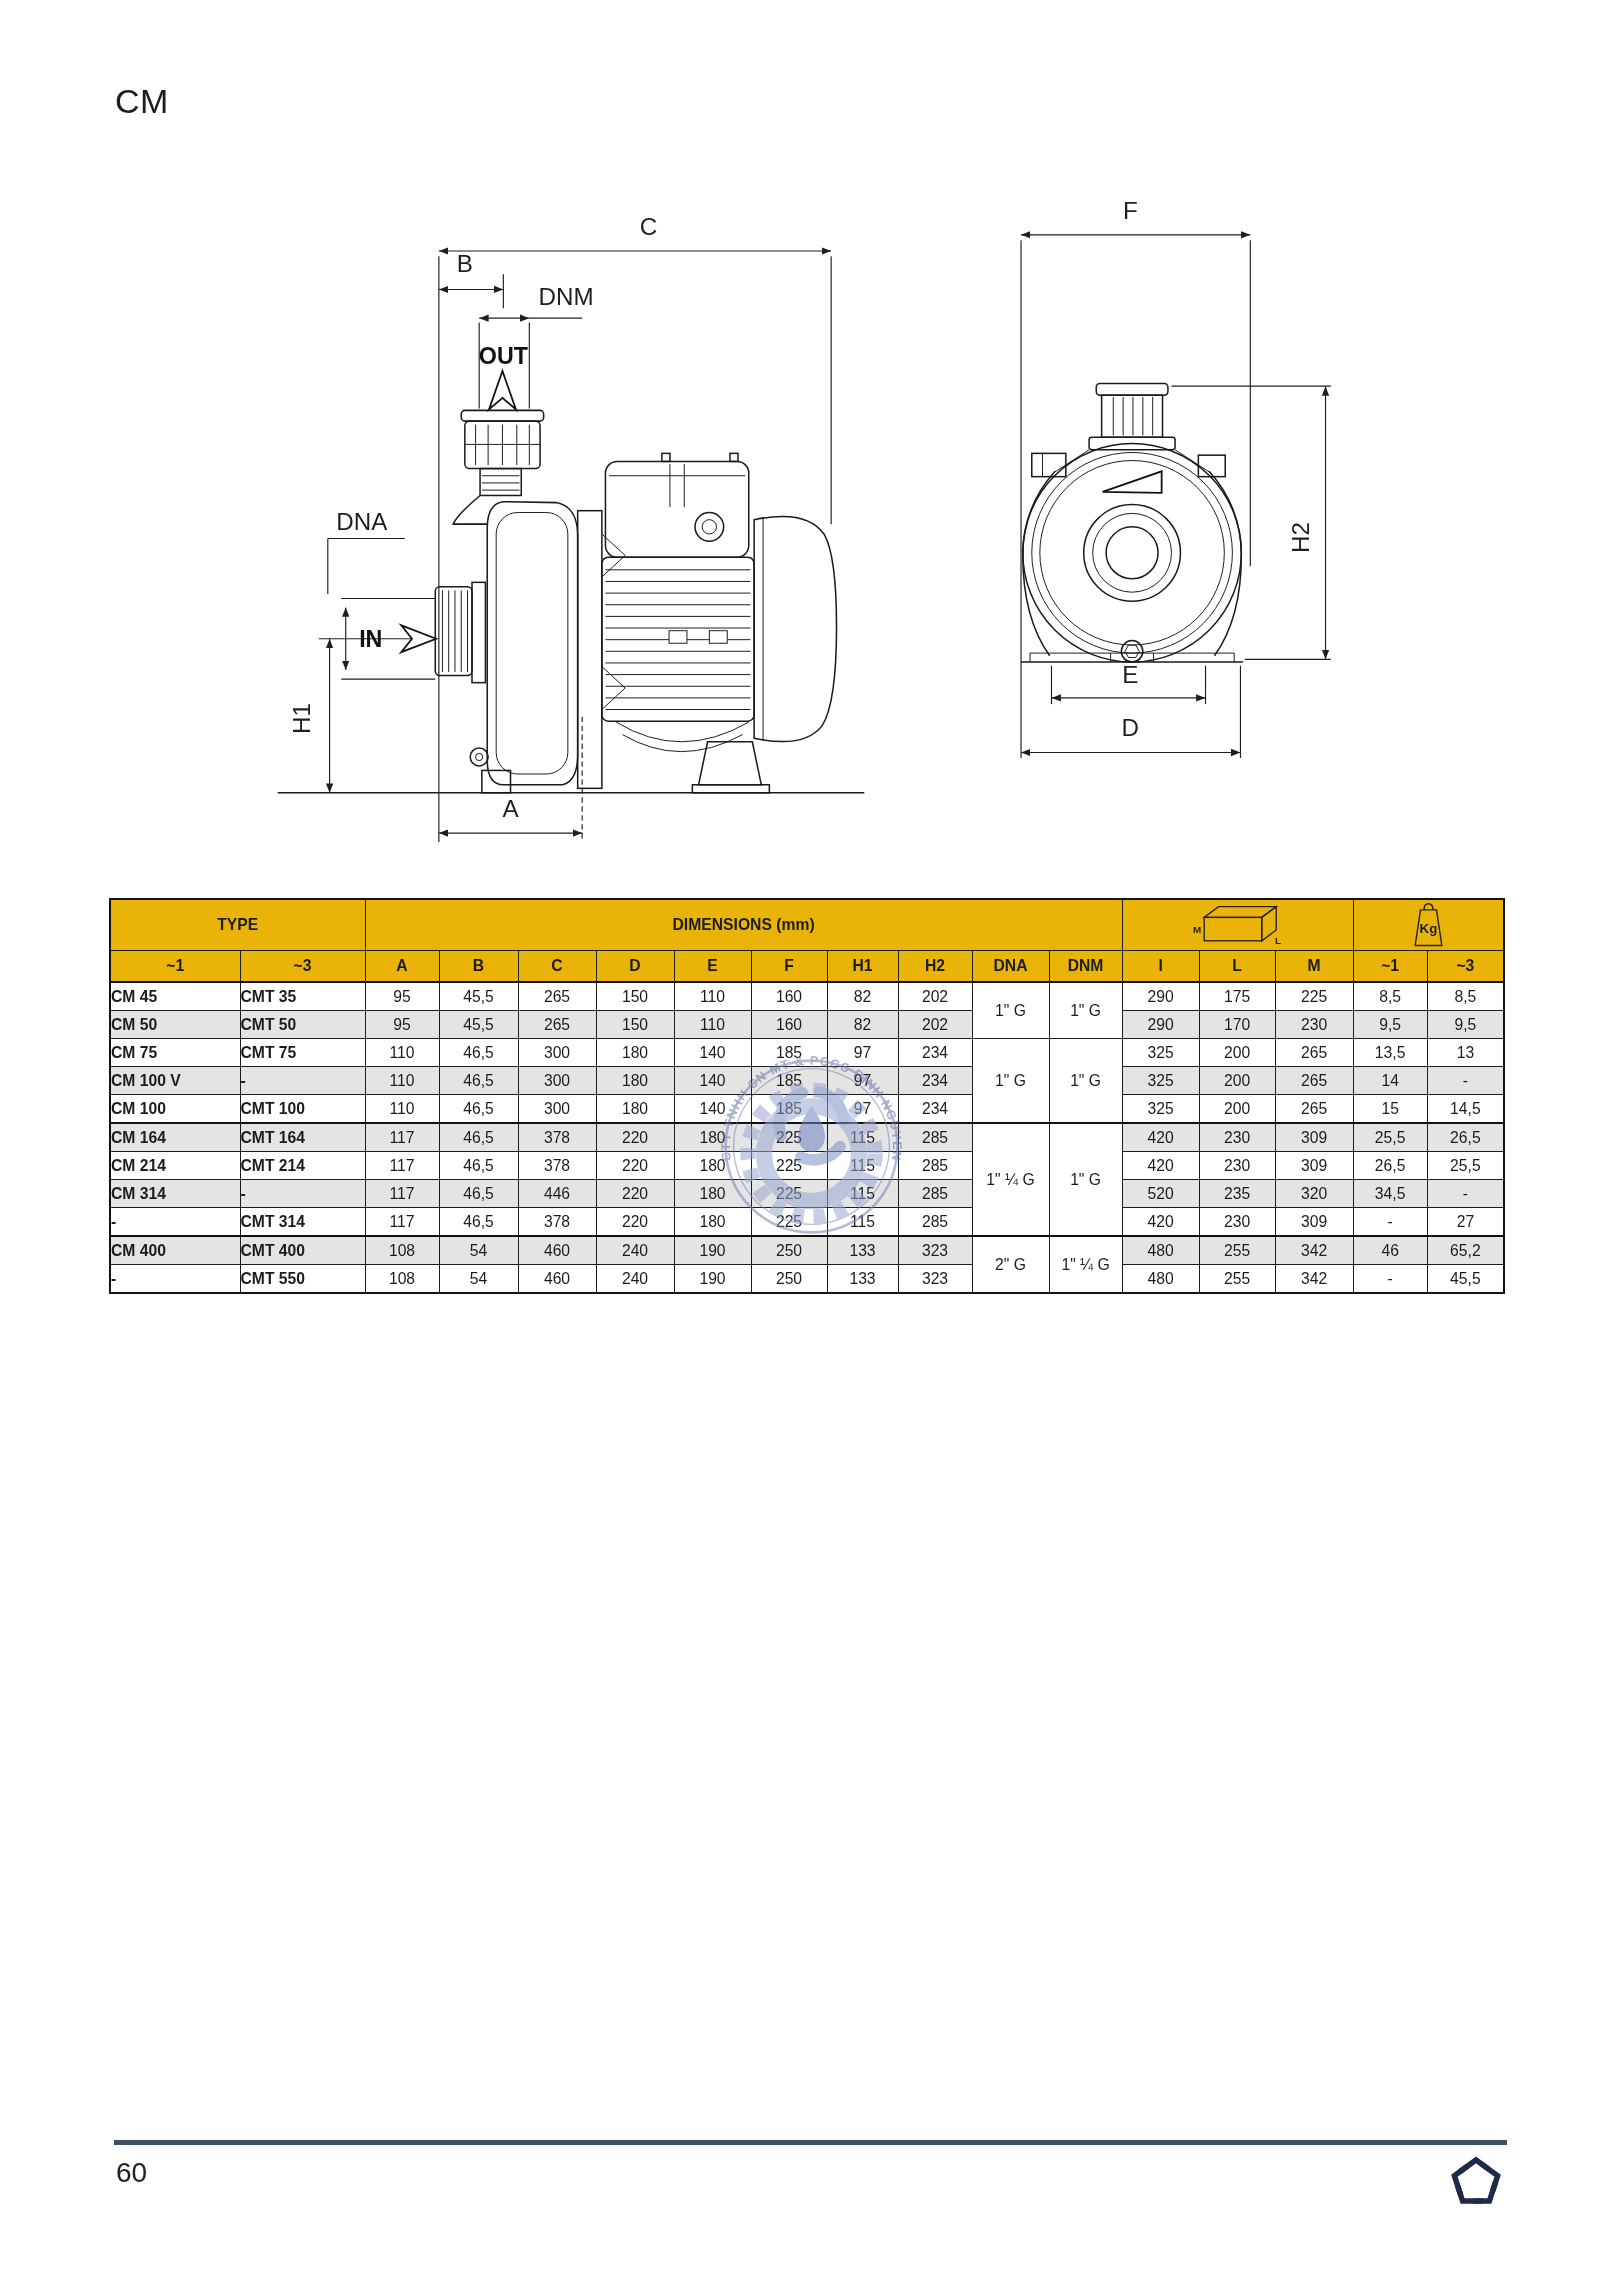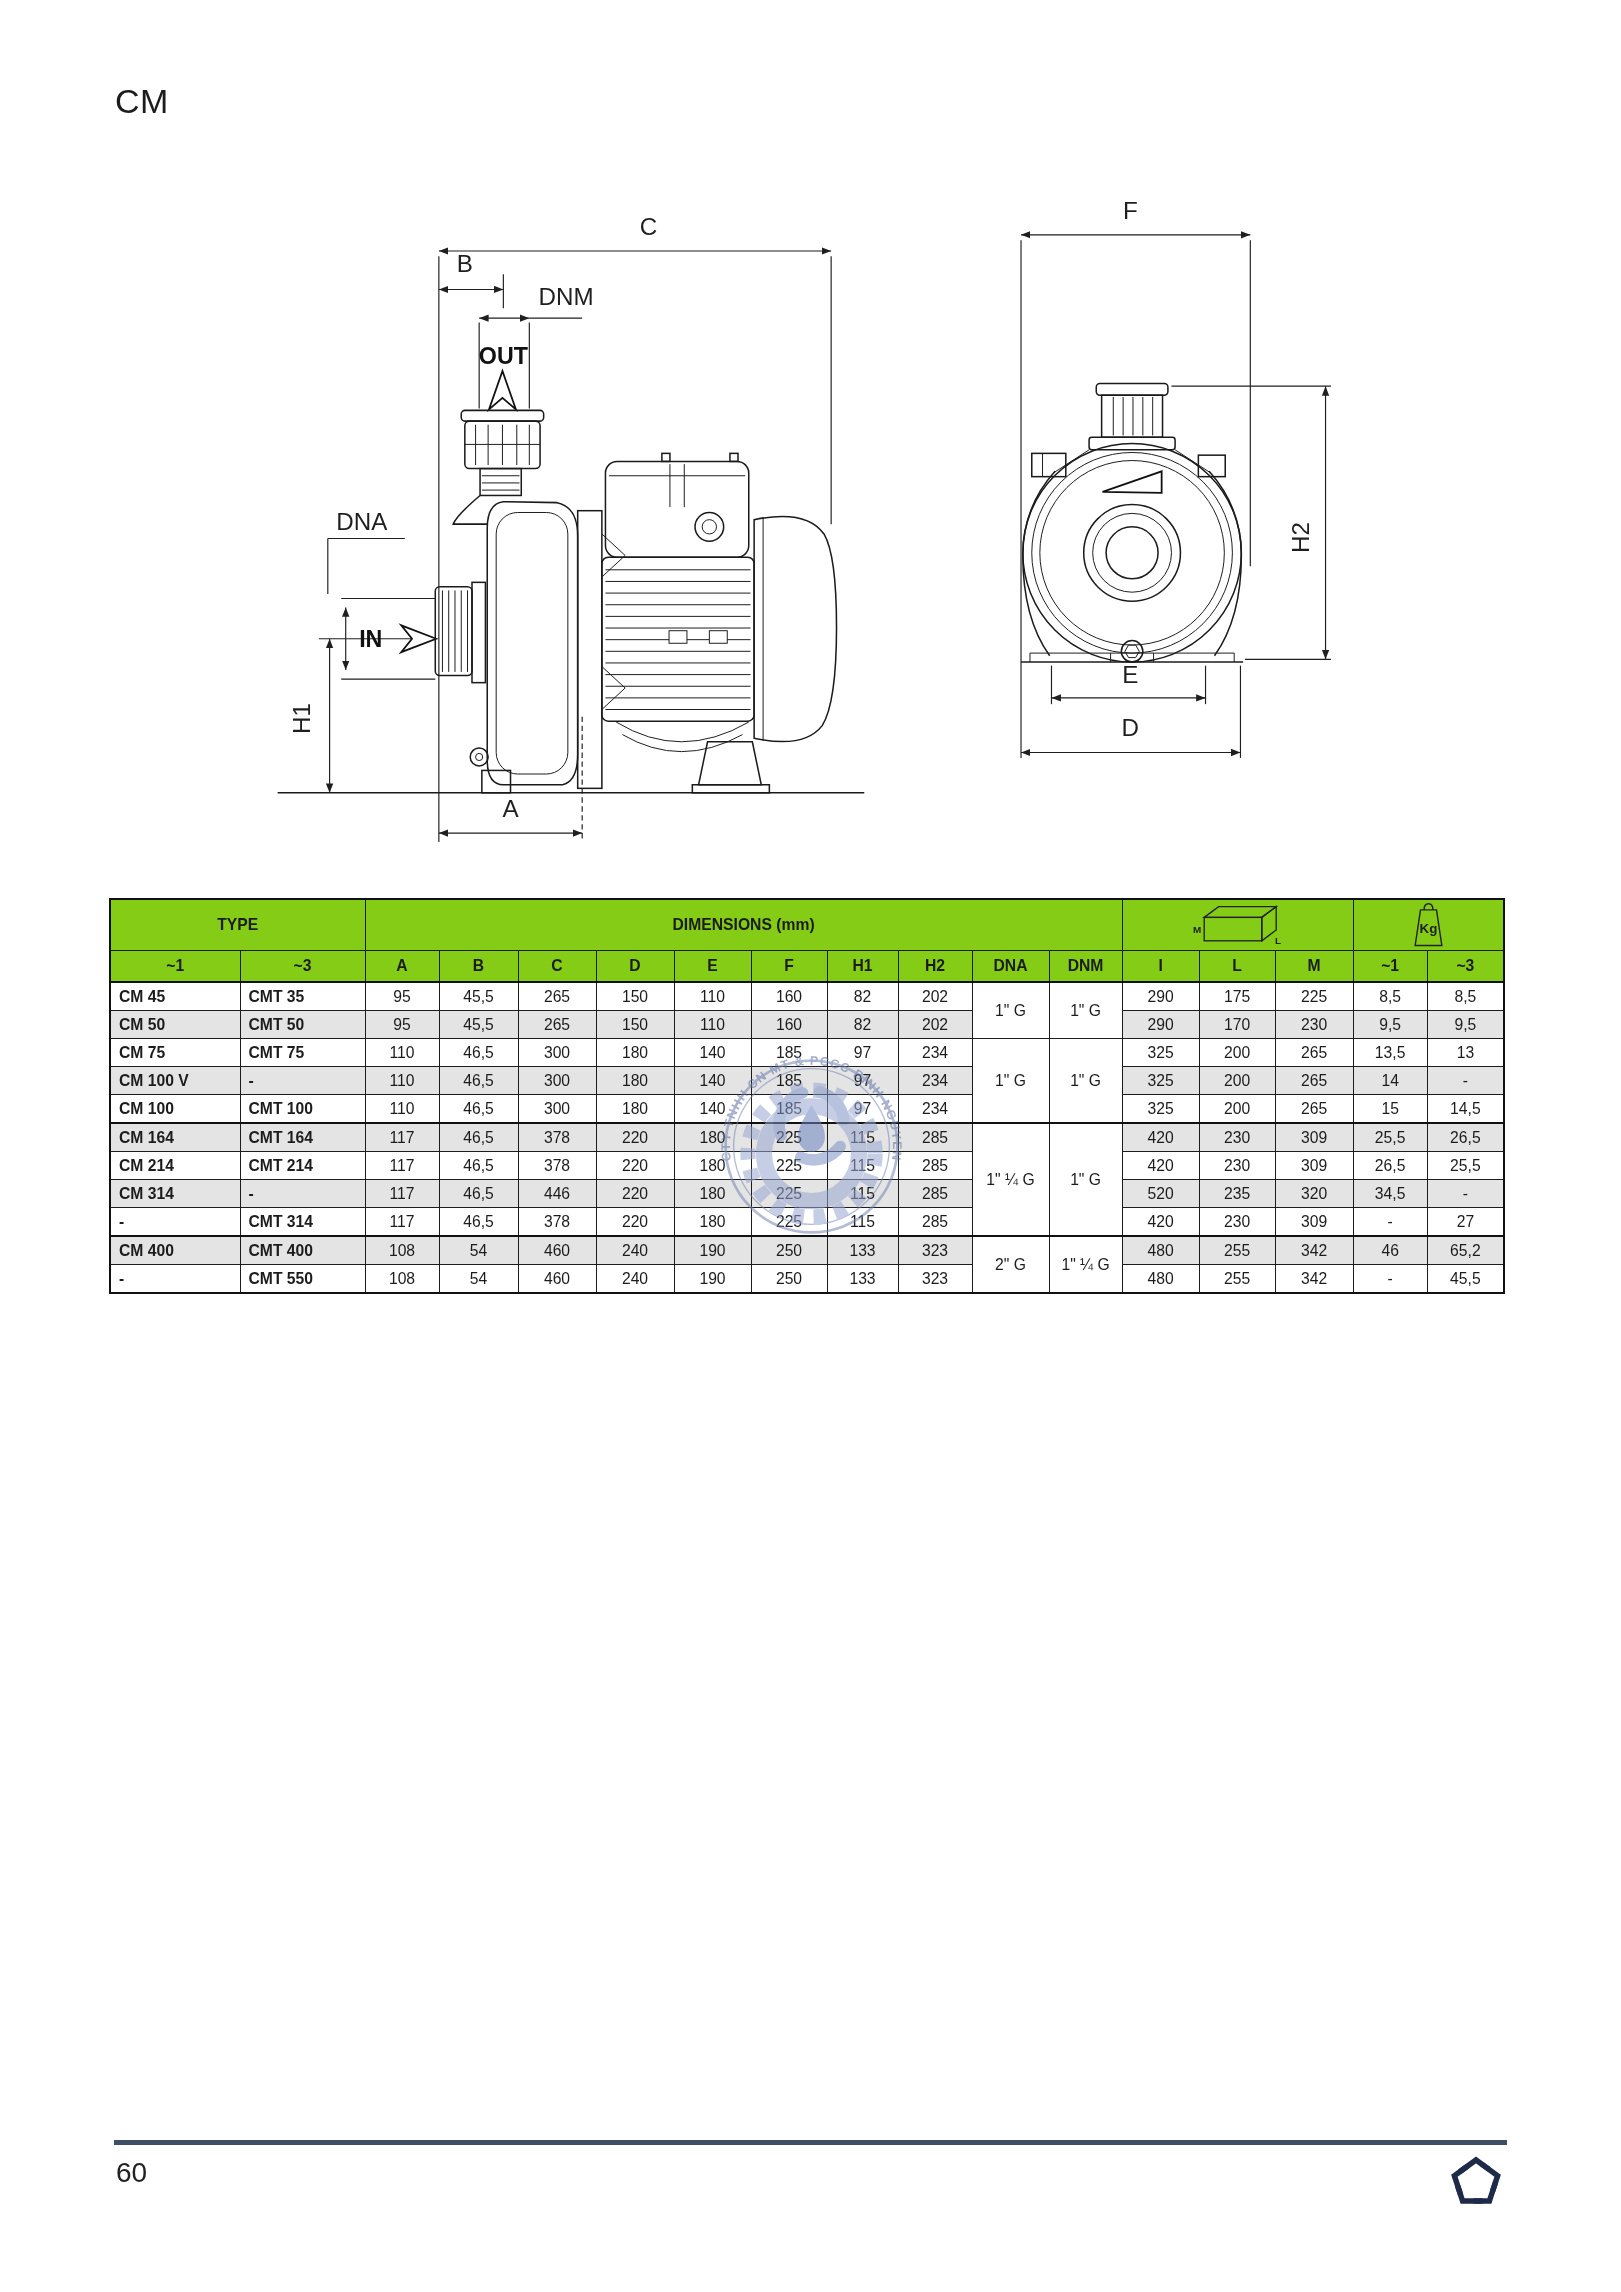--- a/index.html
+++ b/index.html
@@ -15,25 +15,25 @@
   .t{stroke:#1b1b1b;fill:none;stroke-width:1.1;}
   .dim{stroke:#1f1f1f;fill:none;stroke-width:1.3;}
   .hollow{stroke:#111;stroke-width:2;fill:#fff;}
 
   table.dims{
     position:absolute;left:109px;top:898px;width:1395px;
     border-collapse:collapse;table-layout:fixed;font-size:15.7px;
     border:2.2px solid #111;
   }
   .dims th,.dims td{border:0.9px solid #1c1c1c;text-align:center;padding:0;}
-  .dims thead th{background:#84cc16;font-weight:bold;}
+  .dims thead th{background:#eab308;font-weight:bold;}
   tr.gh th{height:50px;}
   tr.ch th{height:30px;border-bottom:2.2px solid #111;}
   .dims tbody td{height:27px;background:#fff;}
-  td.type{text-align:left;padding-left:8px;font-weight:bold;}
+  td.type{text-align:left;font-weight:bold;}
   tr.shade td{background:#e4e4e4;}
   tr.shade td.merged,td.merged{background:#fff;}
   tr.sep td{border-top:2.2px solid #111;}
   .bL{border-left:1.8px solid #111 !important;}
   .iconcell{vertical-align:middle;}
   .iconwrap{display:flex;align-items:center;justify-content:center;height:100%;}
 
   .wm{position:absolute;left:713px;top:1048px;z-index:5;}
   .rule{position:absolute;left:114px;top:2140px;width:1393px;height:4.5px;background:#3e4f63;}
   .pageno{position:absolute;left:116px;top:2157px;font-size:28px;font-weight:normal;color:#222;}

